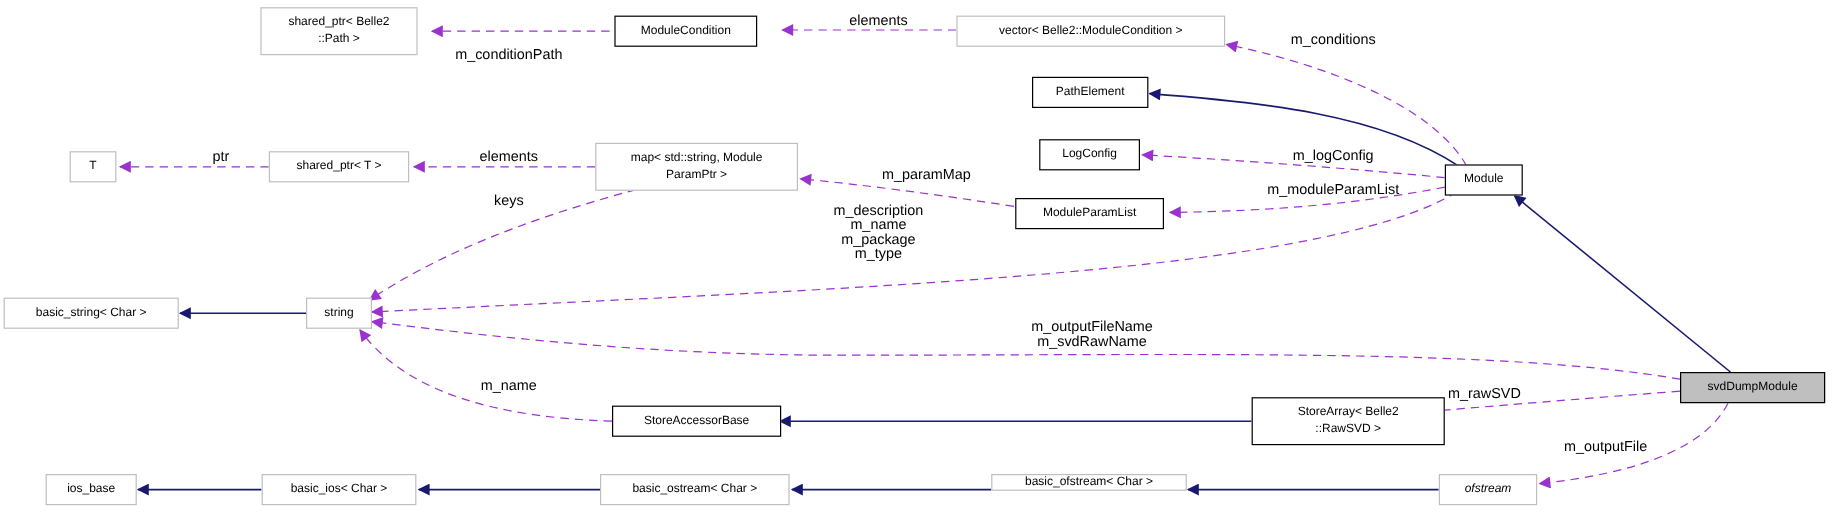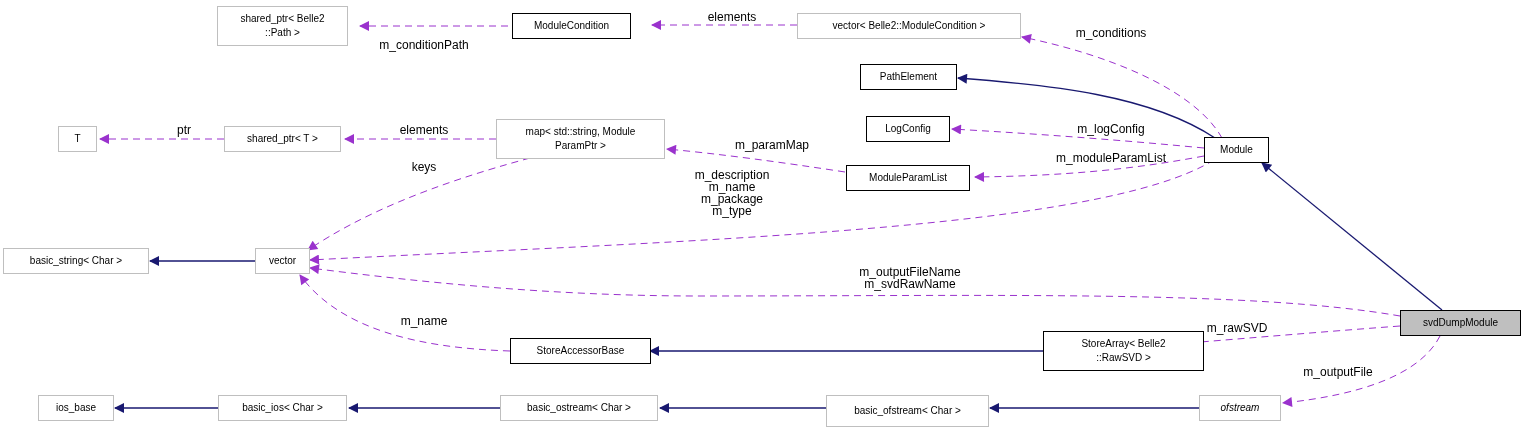--- a/index.html
+++ b/index.html
@@ -63,29 +63,29 @@
 <div class="node ext" style="left:797px;top:13px;width:224px;height:26px;">vector&lt; Belle2::ModuleCondition &gt;</div>
 <div class="node doc" style="left:860px;top:64px;width:97px;height:26px;">PathElement</div>
 <div class="node ext" style="left:58px;top:126px;width:39px;height:26px;">T</div>
 <div class="node ext" style="left:224px;top:126px;width:117px;height:26px;">shared_ptr&lt; T &gt;</div>
 <div class="node ext" style="left:496px;top:119px;width:169px;height:40px;">map&lt; std::string, Module
 ParamPtr &gt;</div>
 <div class="node doc" style="left:866px;top:116px;width:84px;height:26px;">LogConfig</div>
 <div class="node doc" style="left:1204px;top:137px;width:65px;height:26px;">Module</div>
 <div class="node doc" style="left:846px;top:165px;width:124px;height:26px;">ModuleParamList</div>
 <div class="node ext" style="left:3px;top:248px;width:146px;height:26px;">basic_string&lt; Char &gt;</div>
-<div class="node ext" style="left:255px;top:248px;width:55px;height:26px;">vector</div>
+<div class="node ext" style="left:255px;top:248px;width:55px;height:26px;">string</div>
 <div class="node self" style="left:1400px;top:310px;width:121px;height:26px;">svdDumpModule</div>
 <div class="node doc" style="left:510px;top:338px;width:141px;height:26px;">StoreAccessorBase</div>
 <div class="node doc" style="left:1043px;top:331px;width:161px;height:40px;">StoreArray&lt; Belle2
 ::RawSVD &gt;</div>
 <div class="node ext" style="left:38px;top:395px;width:76px;height:26px;">ios_base</div>
 <div class="node ext" style="left:218px;top:395px;width:129px;height:26px;">basic_ios&lt; Char &gt;</div>
 <div class="node ext" style="left:500px;top:395px;width:158px;height:26px;">basic_ostream&lt; Char &gt;</div>
-<div class="node ext" style="left:826px;top:395px;width:163px;height:32px;">basic_ofstream&lt; Char &gt;</div>
+<div class="node ext" style="left:826px;top:395px;width:163px;height:14px;">basic_ofstream&lt; Char &gt;</div>
 <div class="node ext" style="left:1199px;top:395px;width:82px;height:26px;font-style:italic;">ofstream</div>
 
 <div class="label" style="left:424px;top:11px;margin-top:28px;">m_conditionPath</div>
 <div class="label" style="left:732px;top:11px;">elements</div>
 <div class="label" style="left:1111px;top:27px;">m_conditions</div>
 <div class="label" style="left:184px;top:124px;">ptr</div>
 <div class="label" style="left:424px;top:124px;">elements</div>
 <div class="label" style="left:772px;top:139px;">m_paramMap</div>
 <div class="label" style="left:1111px;top:123px;">m_logConfig</div>
 <div class="label" style="left:1111px;top:152px;">m_moduleParamList</div>

